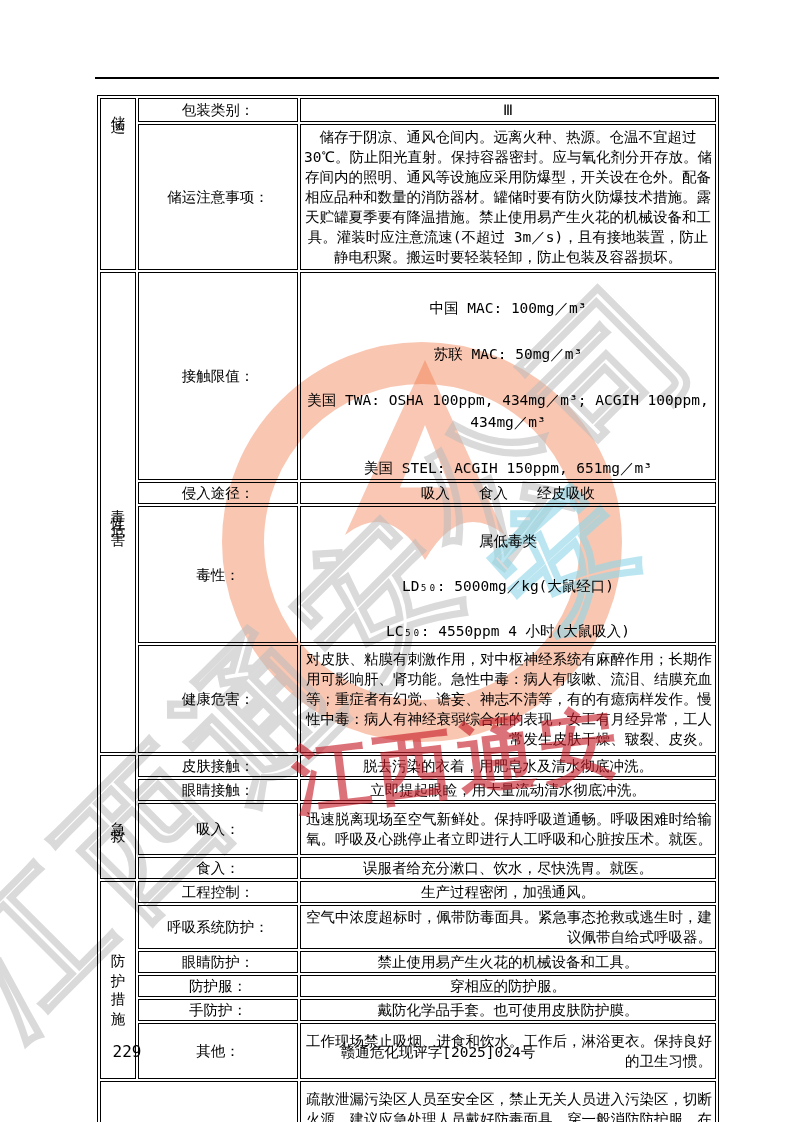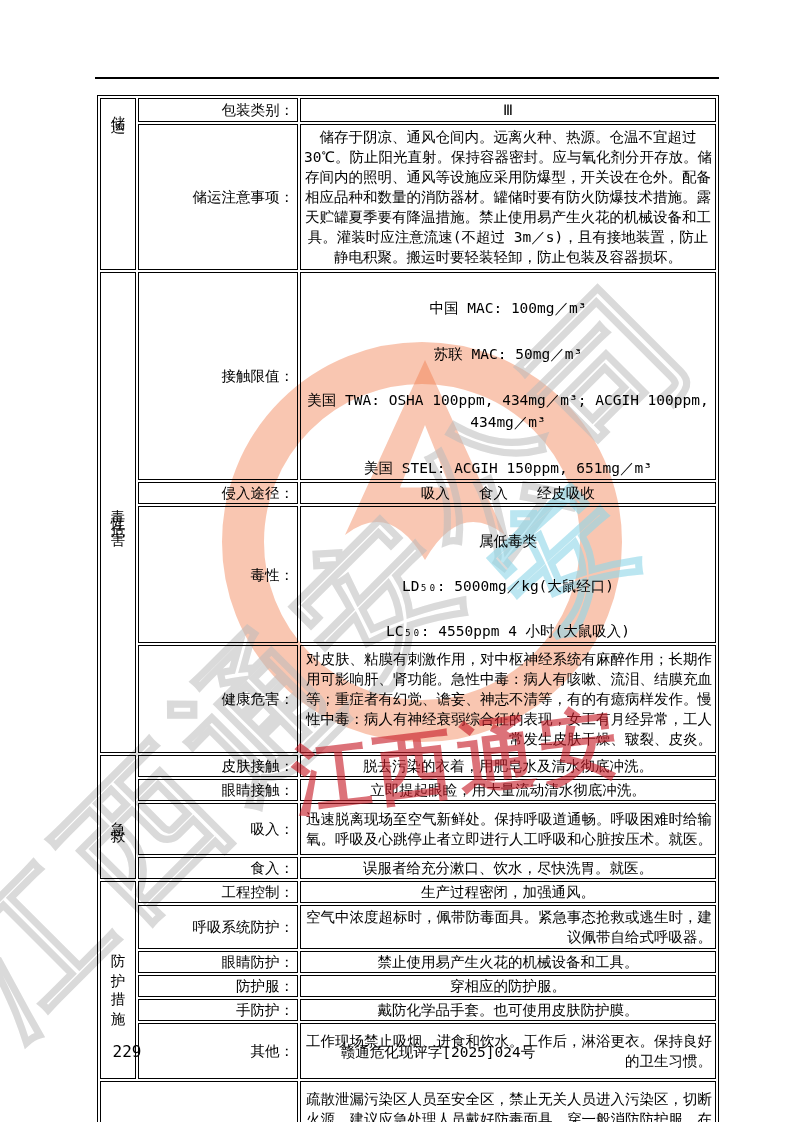--- a/index.html
+++ b/index.html
@@ -63,21 +63,21 @@
     font-size: 14.5px; line-height: 20px;
     padding: 0 3px; vertical-align: middle;
     background: transparent;
   }
   td.cat {
     writing-mode: vertical-lr; text-orientation: upright;
     text-align: center; letter-spacing: 0.5em; padding: 2px 0;
   }
   td.cat-top { text-align: left; padding-top: 5px; letter-spacing: 0.3em; }
   td.cat-wide { letter-spacing: 1.35em; }
-  td.lbl { text-align: right; margin-left: 28px; }
+  td.lbl { text-align: center; margin-left: 28px; }
   td.vc { text-align: center; }
   td.vl { text-align: right; }
   .ln { text-align: center; line-height: 22px; margin-top: 24px; }
   .ln3 { line-height: 21px; }
   
   .doc-footer {
     position: absolute; top: 1042px; left: 97px; width: 622px;
     display: flex; align-items: baseline; z-index: 1;
     font-size: 14.5px;
   }

